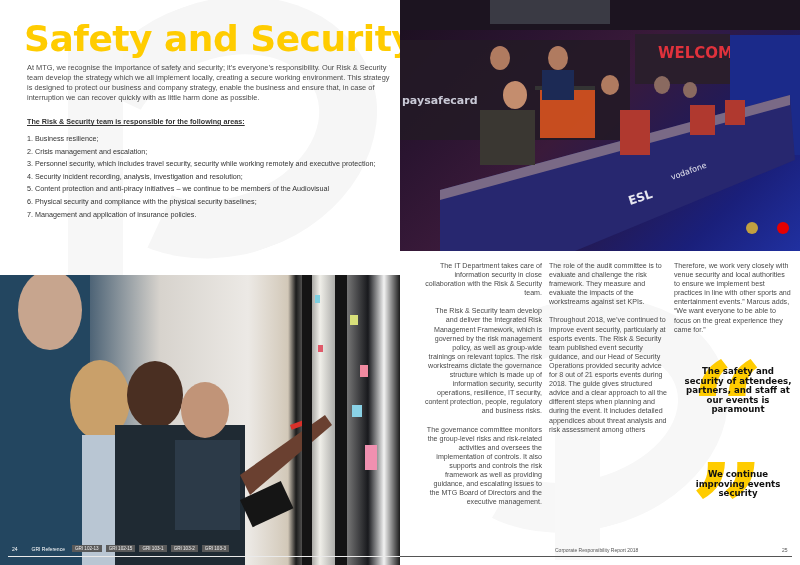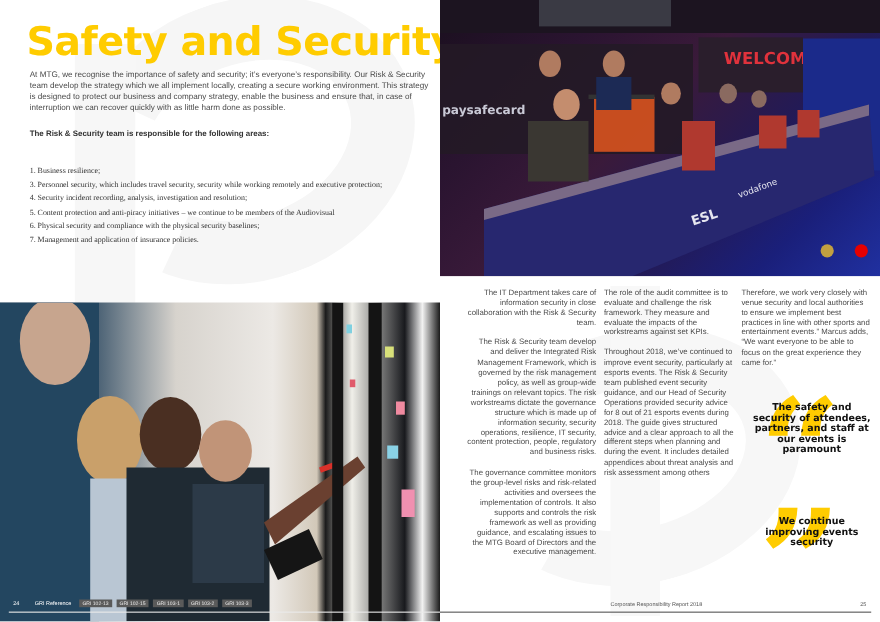--- a/index.html
+++ b/index.html
@@ -8,22 +8,22 @@
 
   .watermark { position: absolute; pointer-events: none; }
   .wm-ring { left: 70px; top: 0px; width: 310px; height: 255px; border: 58px solid #f6f6f6; border-radius: 50%; border-left-color: transparent; transform: rotate(-20deg); }
   .wm-bar { left: 68px; top: 40px; width: 55px; height: 525px; background: #f7f7f7; }
   .wm-ring2 { left: 430px; top: 300px; width: 300px; height: 230px; border: 50px solid #f7f7f7; border-radius: 50%; border-left-color: transparent; transform: rotate(-15deg); }
   .wm-bar2 { left: 555px; top: 260px; width: 45px; height: 300px; background: #f8f8f8; }
 
   .title { position: absolute; left: 24px; top: 18px; font-family: "DejaVu Sans", sans-serif; font-weight: bold; font-size: 36px; color: #ffcc00; letter-spacing: -0.5px; }
 
   .intro { position: absolute; left: 27px; top: 63px; width: 365px; font-size: 7.4px; line-height: 10px; color: #4a4a4a; }
-  .areas-heading { position: absolute; left: 27px; top: 117px; font-size: 7.2px; font-weight: bold; color: #333; }
-  .areas { position: absolute; left: 27px; top: 150px; width: 370px; list-style: none; font-family: Liberation Serif, serif; }
+  .areas-heading { position: absolute; left: 27px; top: 117px; font-size: 7.2px; font-weight: bold; color: #333; text-decoration: underline; }
+  .areas { position: absolute; left: 27px; top: 134px; width: 370px; list-style: none; }
   .areas li { font-size: 7.2px; line-height: 10px; color: #333; margin-bottom: 2.6px; }
 
   .photo-top { position: absolute; left: 400px; top: 0; width: 400px; height: 251px; overflow: hidden;
     background: linear-gradient(135deg, #1a0f1e 0%, #2a1430 25%, #3a1a3a 45%, #231a55 65%, #1a1f7a 82%, #2030a0 100%); }
   .photo-bottom { position: absolute; left: 0; top: 275px; width: 400px; height: 290px; overflow: hidden;
     background: linear-gradient(90deg, #1c3a55 0%, #2a4760 18%, #d7d3cd 40%, #ece9e5 62%, #d2c8b8 72%, #1b1b1b 74%, #f0efe9 80%, #18191d 92%, #f2f2f2 96%, #1a1a1a 100%); }
   .col { position: absolute; width: 118px; font-size: 7.1px; line-height: 9.1px; color: #4a4a4a; }
   .col p { margin-bottom: 9px; }
   .col1 { left: 424px; }
   .col2 { left: 549px; }
@@ -52,20 +52,21 @@
 <div class="watermark wm-ring"></div>
 <div class="watermark wm-bar"></div>
 <div class="watermark wm-ring2"></div>
 <div class="watermark wm-bar2"></div>
 
 <h1 class="title">Safety and Security</h1>
 <p class="intro">At MTG, we recognise the importance of safety and security; it’s everyone’s responsibility. Our Risk &amp; Security team develop the strategy which we all implement locally, creating a secure working environment. This strategy is designed to protect our business and company strategy, enable the business and ensure that, in case of interruption we can recover quickly with as little harm done as possible.</p>
 <p class="areas-heading">The Risk &amp; Security team is responsible for the following areas:</p>
 <ul class="areas">
   <li>1. Business resilience;</li>
+  <li>2. Crisis management and escalation;</li>
   <li>3. Personnel security, which includes travel security, security while working remotely and executive protection;</li>
   <li>4. Security incident recording, analysis, investigation and resolution;</li>
   <li>5. Content protection and anti-piracy initiatives – we continue to be members of the Audiovisual</li>
   <li>6. Physical security and compliance with the physical security baselines;</li>
   <li>7. Management and application of insurance policies.</li>
 </ul>
 
 <div class="photo-top">
   <svg width="400" height="251" viewBox="0 0 400 251">
     <rect x="0" y="0" width="400" height="30" fill="#1c1420"></rect>

